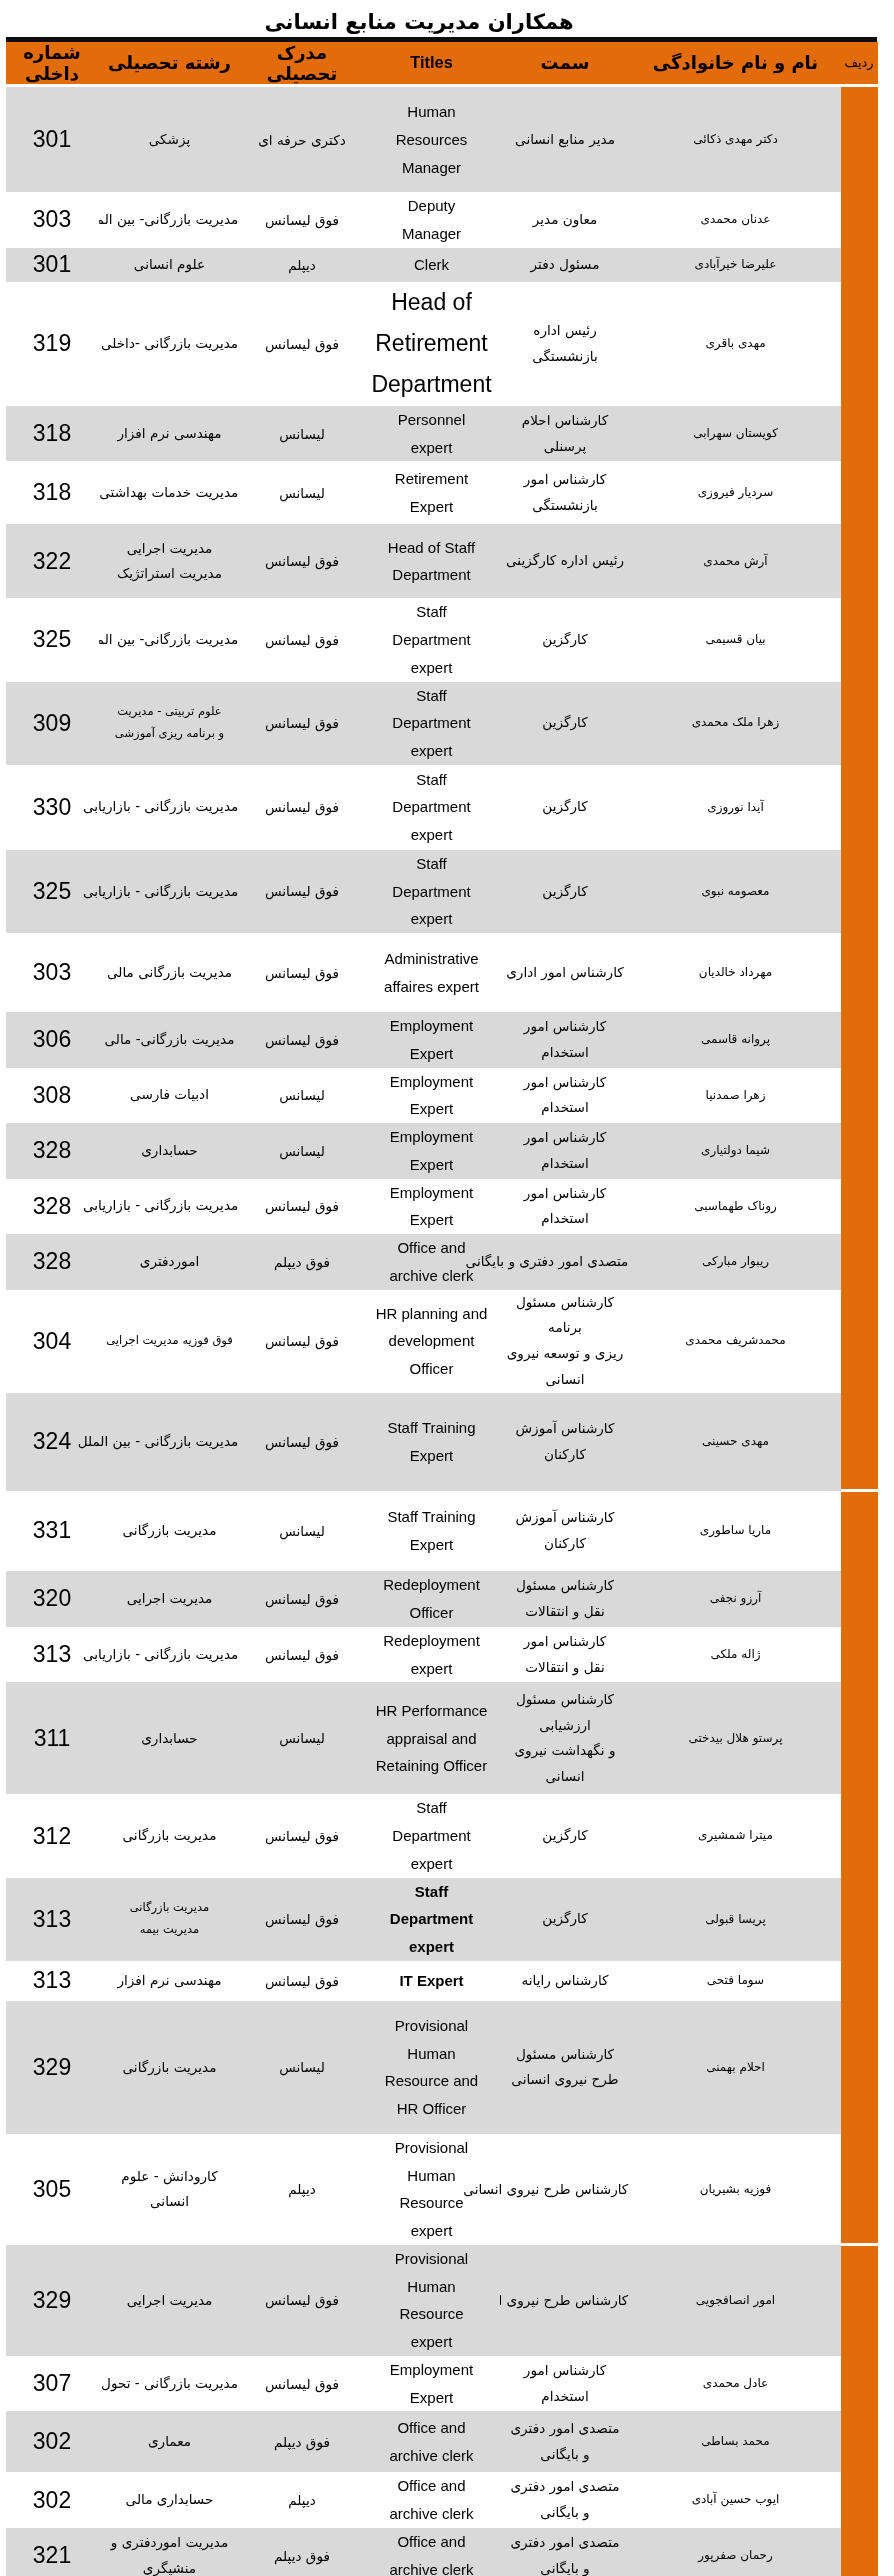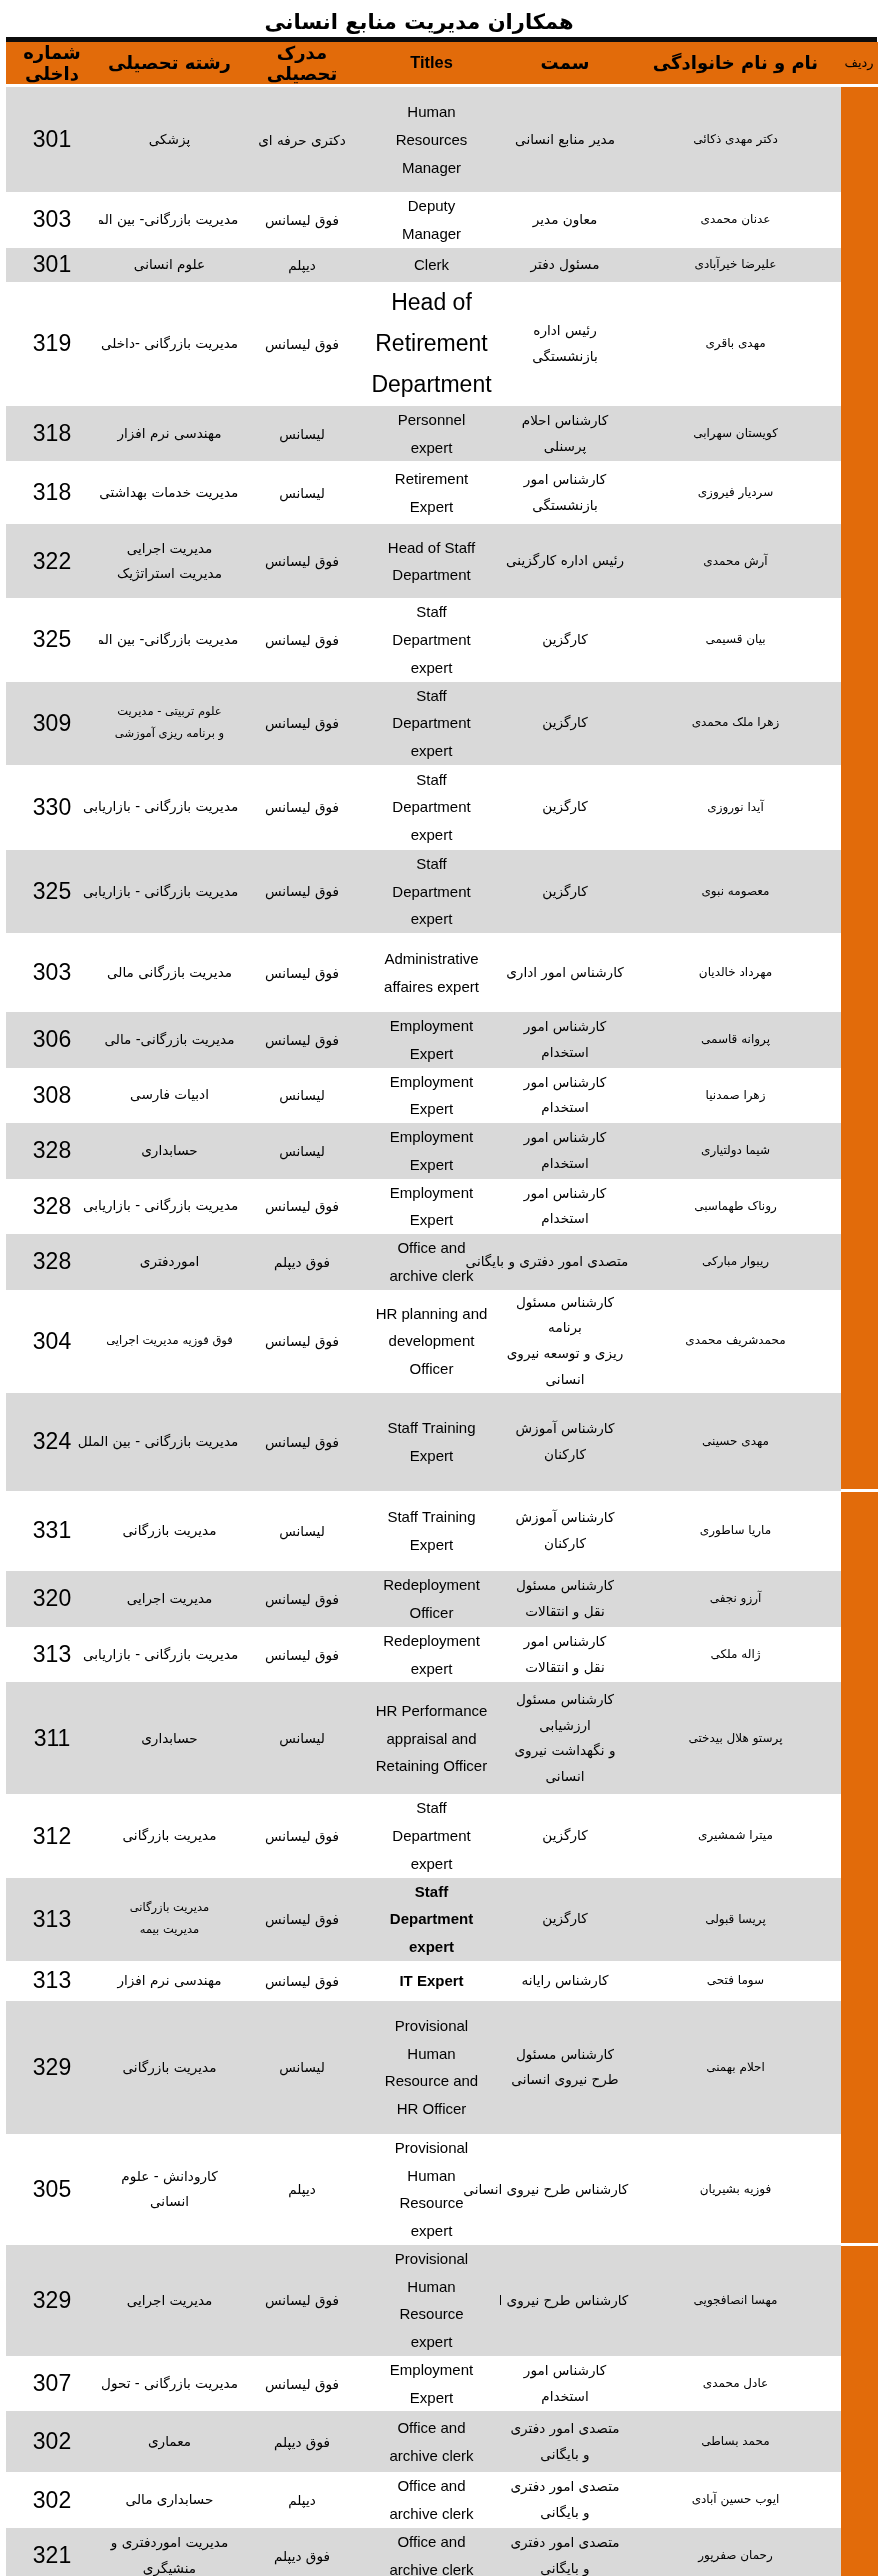--- a/index.html
+++ b/index.html
@@ -366,21 +366,21 @@
             <td class="c-title cell">Provisional
 Human
 Resource
 expert</td>
             <td class="c-deg cell">دیپلم</td>
             <td class="c-field cell">کارودانش - علوم انسانی</td>
             <td class="c-ext cell">305</td>
           </tr>
           <tr class="gray seg-break" style="height: 106px;">
             <td class="c-row"></td>
-            <td class="c-name cell">مهسا انصافجویی</td>
+            <td class="c-name cell">امور انصافجویی</td>
             <td class="c-pos cell clip">کارشناس طرح نیروی انسانی</td>
             <td class="c-title cell">Provisional
 Human
 Resource
 expert</td>
             <td class="c-deg cell">فوق لیسانس</td>
             <td class="c-field cell">مدیریت اجرایی</td>
             <td class="c-ext cell">329</td>
           </tr>
           <tr class="white" style="height: 46px;">

